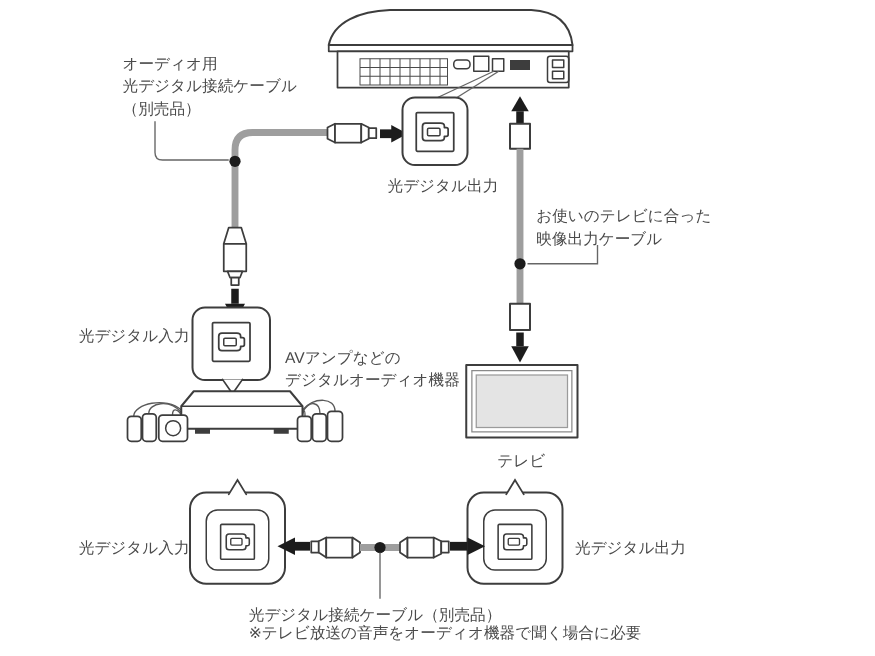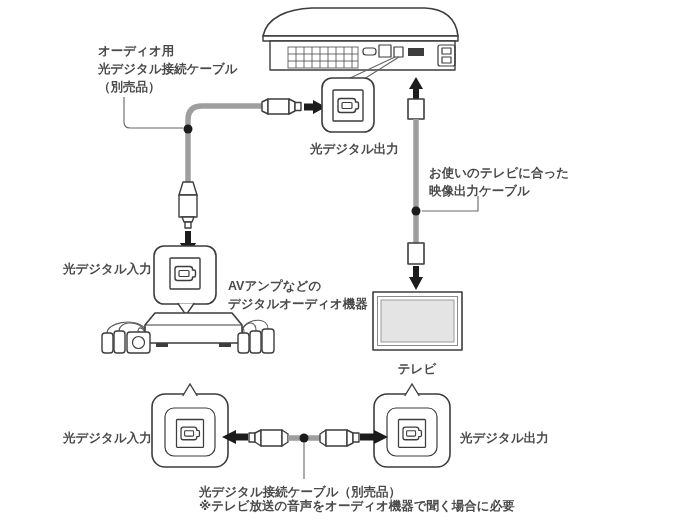--- a/index.html
+++ b/index.html
@@ -1,19 +1,19 @@
 <!DOCTYPE html>
 <html style="--outline: #3d3d3d; --cable: #9e9e9e; --arrow: #1c1c1c; --text: #4a4a4a; --screen: #e4e4e4;"><head>
 <meta charset="utf-8">
 <style>
   :root{
     --outline:#3d3d3d; --cable:#9e9e9e; --arrow:#1c1c1c; --text:#4a4a4a; --screen:#e4e4e4;
   }
   html,body{margin:0;padding:0;background:#fff;}
-  #stage{width:700px;height:525px;position:relative;background:#fff;overflow:hidden;font-weight:bold;}
+  #stage{width:700px;height:525px;position:relative;background:#fff;overflow:hidden;}
   svg{display:block;}
   .ln2  {fill:none;stroke:var(--outline);stroke-width:1.2;stroke-linejoin:round;}
   .fw   {fill:#fff;stroke:var(--outline);stroke-width:1.4;stroke-linejoin:round;}
   .fw15 {fill:#fff;stroke:var(--outline);stroke-width:1.6;stroke-linejoin:round;}
   .thin {fill:none;stroke:#666;stroke-width:1.1;}
   .wire {fill:none;stroke:#5a5a5a;stroke-width:1.1;}
   .cable{fill:none;stroke:var(--cable);stroke-width:5.5;}
   .arrow{fill:var(--arrow);stroke:none;}
   .dot  {fill:var(--arrow);stroke:none;}
   .dark {fill:var(--outline);stroke:none;}

